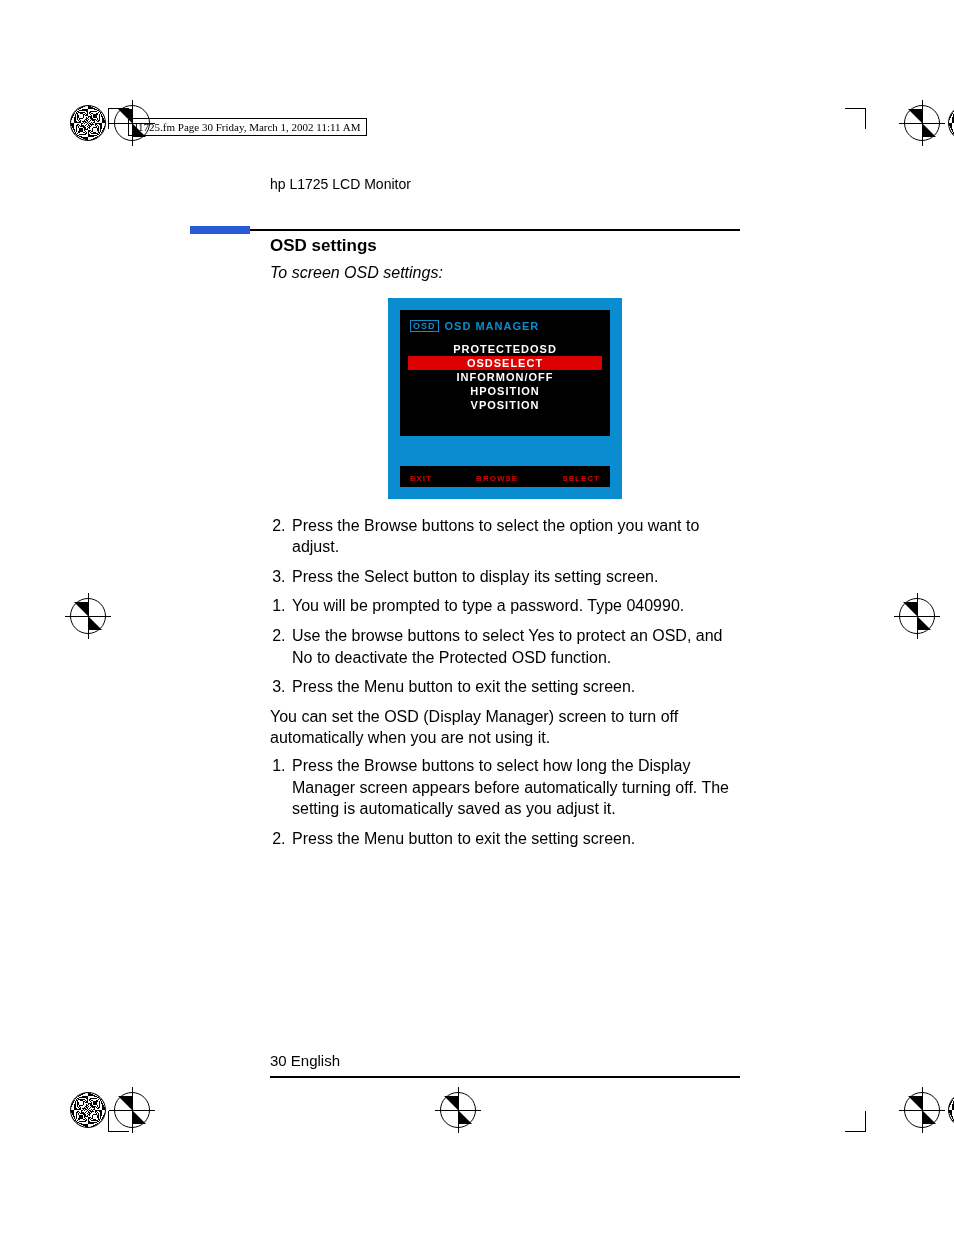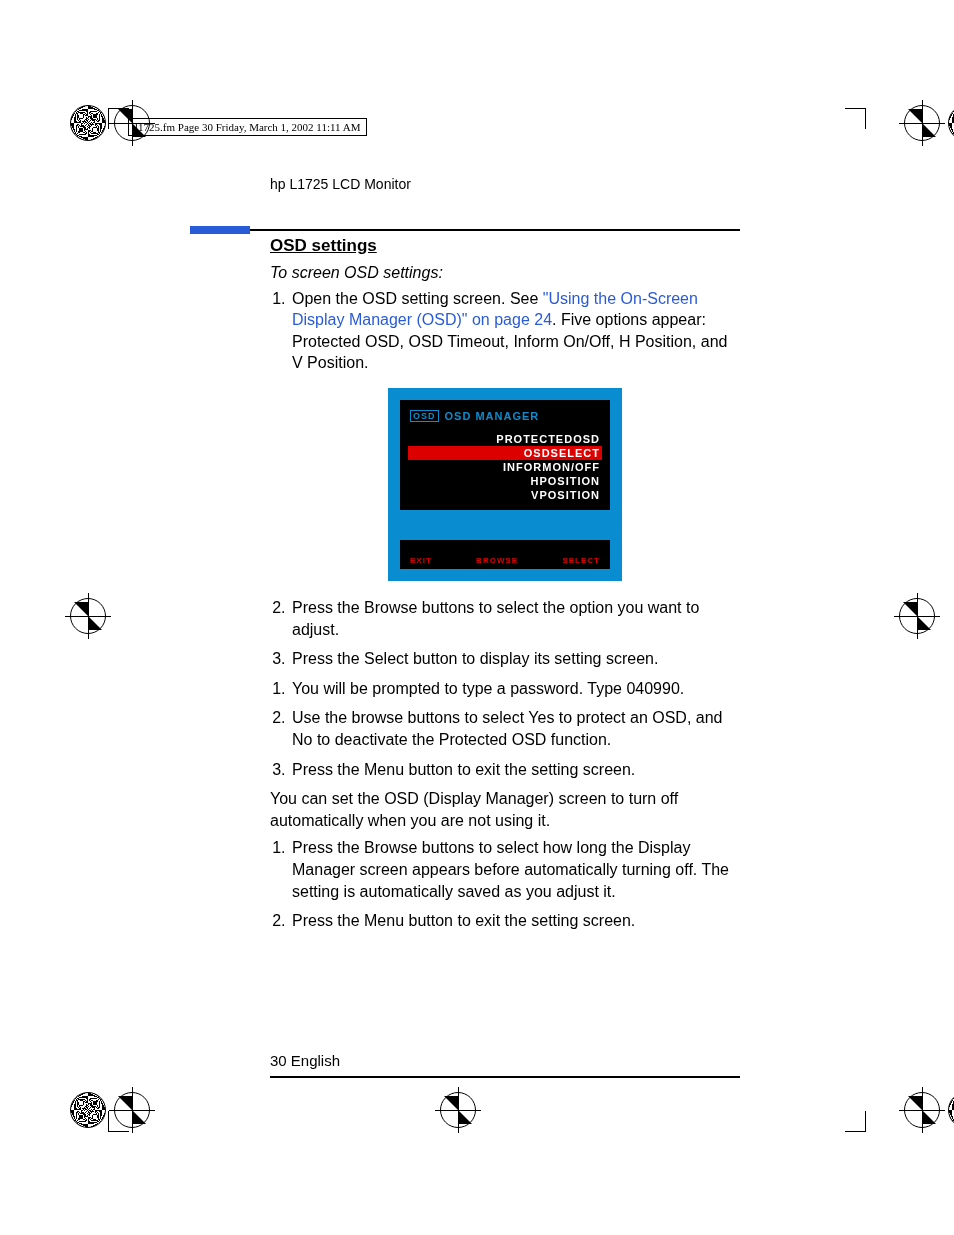--- a/index.html
+++ b/index.html
@@ -63,33 +63,33 @@
   .lead-in { font-style: italic; margin: 6px 0 4px; }
   p { margin: 6px 0; line-height: 1.35; }
   ol { margin: 4px 0 4px 0; padding-left: 20px; }
   ol li { margin: 4px 0 8px 0; line-height: 1.35; padding-left: 2px;}
   .xref { color: #2a5bd7; }
 
   .osd-figure {
     width: 226px; margin: 14px auto 16px; border: 4px solid #0a8dd0;
     background: #0a8dd0;
   }
-  .osd-inner { background: #000; margin: 8px; padding: 10px 10px 8px; color: #fff; }
+  .osd-inner { background: #000; margin: 8px; padding: 10px 10px 24px; color: #fff; }
   .osd-title { color: #0a8dd0; font-weight: bold; font-size: 11px; letter-spacing: 1px; display:flex; align-items:center; gap:6px; margin-bottom:10px;}
   .osd-title .badge { border:1px solid #0a8dd0; padding:0 2px; font-size:9px;}
   .osd-table { width: 100%; font-size: 11px; font-weight: bold; letter-spacing: 1px; }
-  .osd-table div { display: flex; justify-content: flex-end; padding: 1px 0; }
+  .osd-table div { display: flex; justify-content: center; padding: 1px 0; }
   .osd-table .hl { background: #d00; color: #fff; padding: 1px 2px; margin: 0 -2px;}
   .osd-foot {
     display: flex; justify-content: space-between; align-items: center;
     color: #0a8dd0; font-weight: bold; font-size: 10px; padding: 2px 8px 2px; letter-spacing:1px;
   }
   .osd-foot .btn { border:1px solid #0a8dd0; border-radius:2px; padding:1px 4px; font-size:10px;}
   .osd-foot .arrows { font-size: 16px; letter-spacing:-2px;}
-  .osd-footlabels { display:flex; justify-content:space-between; background:#000; color:#d00; font-size:8px; font-weight:bold; letter-spacing:1px; padding:16px 10px 4px; margin:0 8px 8px;}
+  .osd-footlabels { display:flex; justify-content:space-between; background:#000; color:#d00; font-size:8px; font-weight:bold; letter-spacing:1px; padding:8px 10px 4px; margin:0 8px 8px;}
 
   .bottom-rule { position: absolute; left: 270px; width: 470px; top: 1076px; height: 2px; background: #000; }
   .page-foot { position: absolute; left: 270px; top: 1052px; font-size: 15px; }
 </style>
 </head>
 <body>
 
 <div class="printer-mark" style="left:70px; top:105px;">
   <div class="hatched-circle" style="width:34px;height:34px;left:0;top:0;"></div>
   <div class="crosshair" style="left:44px; top:0;">
@@ -151,28 +151,23 @@
     <div>hp L1725 LCD Monitor</div>
   </div>
 </div>
 
 <div class="divider-row">
   <div class="divider-line"></div>
   <div class="divider-blue"></div>
 </div>
 
 <div class="content" style="top:236px;">
-  <h3 class="section-title" style="margin-top:0;text-decoration:underline;">OSD settings</h3>
+  <h3 class="section-title" style="margin-top:0;">OSD settings</h3>
 
   <p class="lead-in">To screen OSD settings:</p>
-  <ol>
-    <li>
-      <span>Open the OSD setting screen. See </span><span class="xref">"Using the On-Screen Display Manager (OSD)" on page 24</span><span>. Five options appear: Protected OSD, OSD Timeout, Inform On/Off, H Position, and V Position.</span>
-    </li>
-  </ol>
 
   <div class="osd-figure">
     <div class="osd-inner">
       <div class="osd-title">
         <span class="badge">OSD</span>
         <span>OSD MANAGER</span>
       </div>
       <div class="osd-table" id="osd-table">
           <div>
             <span>PROTECTED</span>

